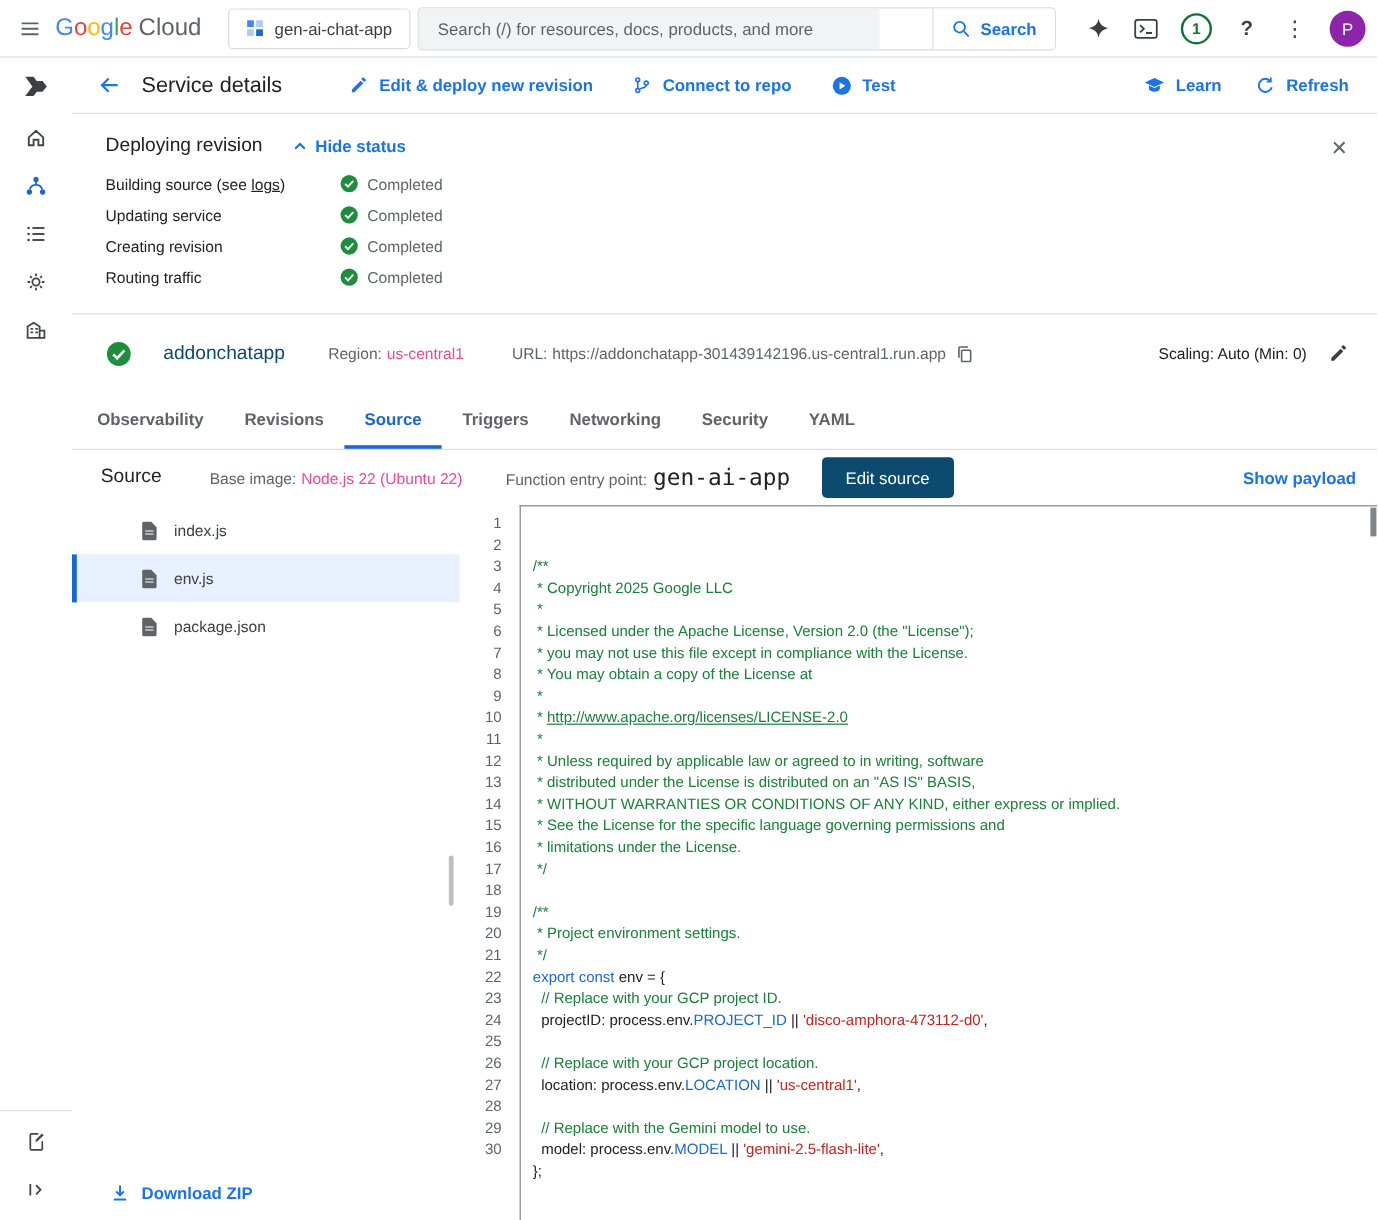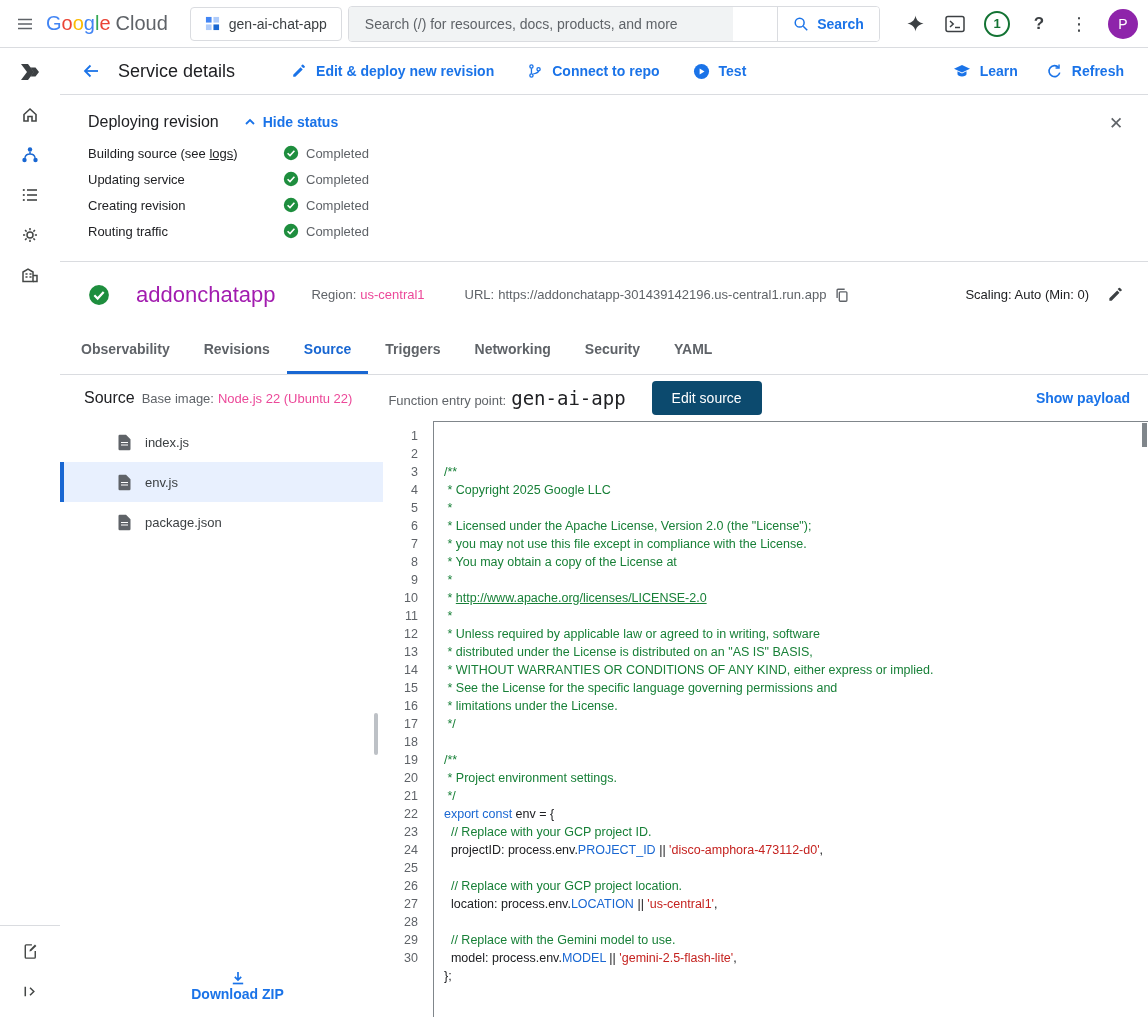--- a/index.html
+++ b/index.html
@@ -43,46 +43,46 @@
   .hide-status{display:flex;align-items:center;gap:7px;color:#1a73e8;font-size:14px;font-weight:700;}
   .closebtn{position:absolute;top:12px;right:16px;width:32px;height:32px;font-size:17px;color:#5f6368;display:flex;align-items:center;justify-content:center;}
   .dp-rows{margin-top:14px;display:flex;flex-direction:column;gap:10px;}
   .dp-row{display:flex;align-items:center;font-size:13px;height:16px;}
   .dp-label{width:195px;color:#202124;}
   .dp-label .logs-link{color:#202124;text-decoration:underline;cursor:pointer;}
   .dp-status{color:#5f6368;margin-left:7px;}
   .chk{display:inline-flex;flex:0 0 auto;}
   
   .svc-head{display:flex;align-items:center;height:65px;flex:0 0 65px;padding:0 24px 0 28px;font-size:13px;white-space:nowrap;}
-  .svc-name{font-size:22px;color:#a21caf;margin-left:26px;}
+  .svc-name{font-size:16px;color:#0c4a6e;margin-left:26px;}
   .m-label{color:#5f6368;}
   .m-val{color:#ec4899;margin-left:4px;}
   .m-gray{color:#5f6368;margin-left:4px;}
   .mi{display:inline-flex;margin-left:8px;}
   .svc-right{margin-left:auto;display:flex;align-items:center;color:#202124;font-size:13px;}
   
   .tabs{display:flex;flex:0 0 48px;border-bottom:1px solid #dadce0;padding-left:4px;}
   .tab{padding:0 17px;display:flex;align-items:center;font-size:14px;font-weight:700;color:#5f6368;border-bottom:3px solid transparent;white-space:nowrap;}
   .tab.active{color:#1967d2;border-bottom-color:#1967d2;}
   
   .src-head{display:flex;align-items:center;flex:0 0 46px;padding:0 18px 0 24px;white-space:nowrap;}
   .src-title{font-size:16px;font-weight:500;color:#202124;}
-  .src-meta{font-size:13px;margin-left:7px;}
+  .src-meta{font-size:13px;margin-left:40px;}
   .src-meta2{font-size:13px;margin-left:36px;}
   .mono{font-family:"DejaVu Sans Mono",monospace;font-size:19px;color:#202124;margin-left:5px;}
   .btn-primary{background:#0c4a6e;color:#fff;font-size:14px;font-weight:400;height:34px;padding:0 20px;border-radius:4px;margin-left:26px;}
   .link-btn{color:#1a73e8;font-size:14px;font-weight:700;margin-left:auto;}
   
   .src-body{flex:1;display:flex;min-height:0;}
   .files{flex:0 0 323px;display:flex;flex-direction:column;position:relative;padding-top:1px;}
   .file-row{position:relative;height:40px;display:flex;align-items:center;gap:13px;padding-left:57px;font-size:13px;color:#3c4043;}
   .file-row.selected{background:#e8f0fe;}
   .file-row.selected::before{content:"";position:absolute;left:0;top:0;bottom:0;width:4px;background:#1967d2;}
   .panel-scroll{position:absolute;right:5px;top:292px;width:4px;height:42px;border-radius:2px;background:#bdc1c6;}
-  .download{margin-top:auto;display:flex;align-items:center;color:#1a73e8;font-size:14px;font-weight:700;padding:0 0 15px 32px;flex-direction:column;}
+  .download{margin-top:auto;display:flex;align-items:center;gap:10px;color:#1a73e8;font-size:14px;font-weight:700;padding:0 0 15px 32px;}
   .editor{flex:1;display:flex;min-width:0;font-family:"DejaVu Sans Mono",monospace;font-size:12.5px;line-height:18px;}
   .gutter{flex:0 0 50px;text-align:right;padding:6px 15px 0 0;color:#5f6368;}
   .codebox{flex:1;border-top:1px solid #80868b;border-left:1px solid #80868b;padding:5px 0 0 10px;position:relative;overflow:hidden;white-space:pre;}
   .cl{min-height:18px;}
   .tok-c{color:#188038}.tok-cu{color:#188038;text-decoration:underline}
   .tok-k{color:#1967d2}.tok-p{color:#1967d2}.tok-s{color:#c5221f}.tok-d{color:#202124}
   .vthumb{position:absolute;top:1px;right:1px;width:5px;height:24px;background:#80868b;}
 </style>
 </head>
 <body>

